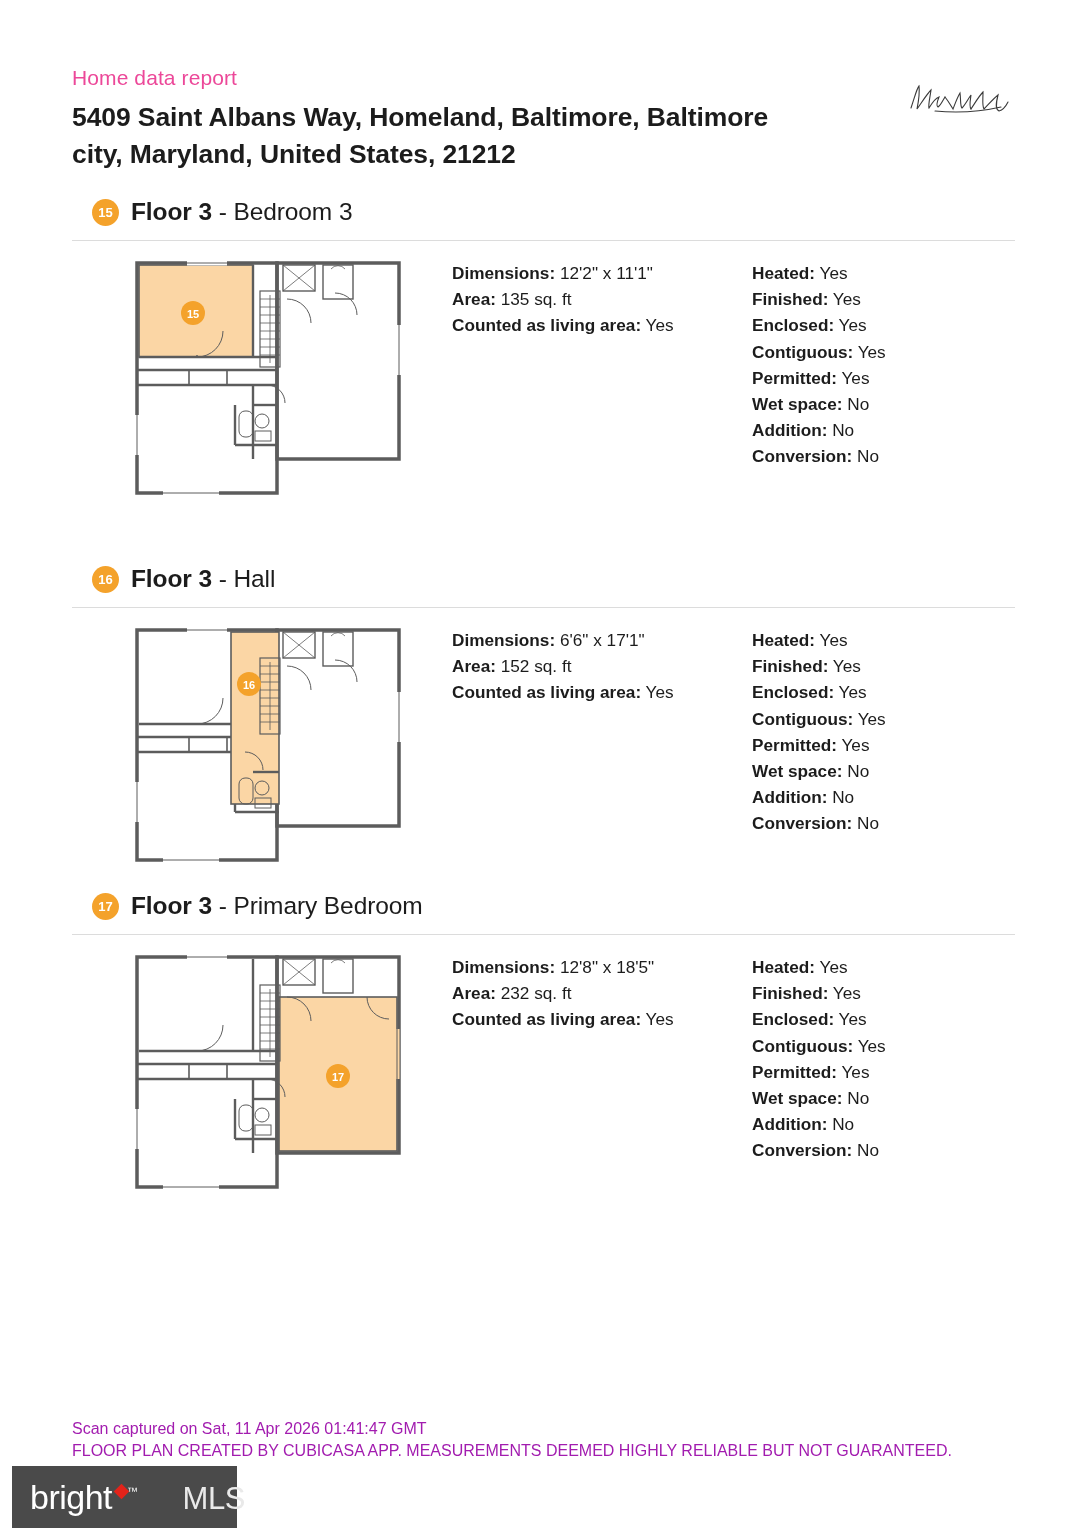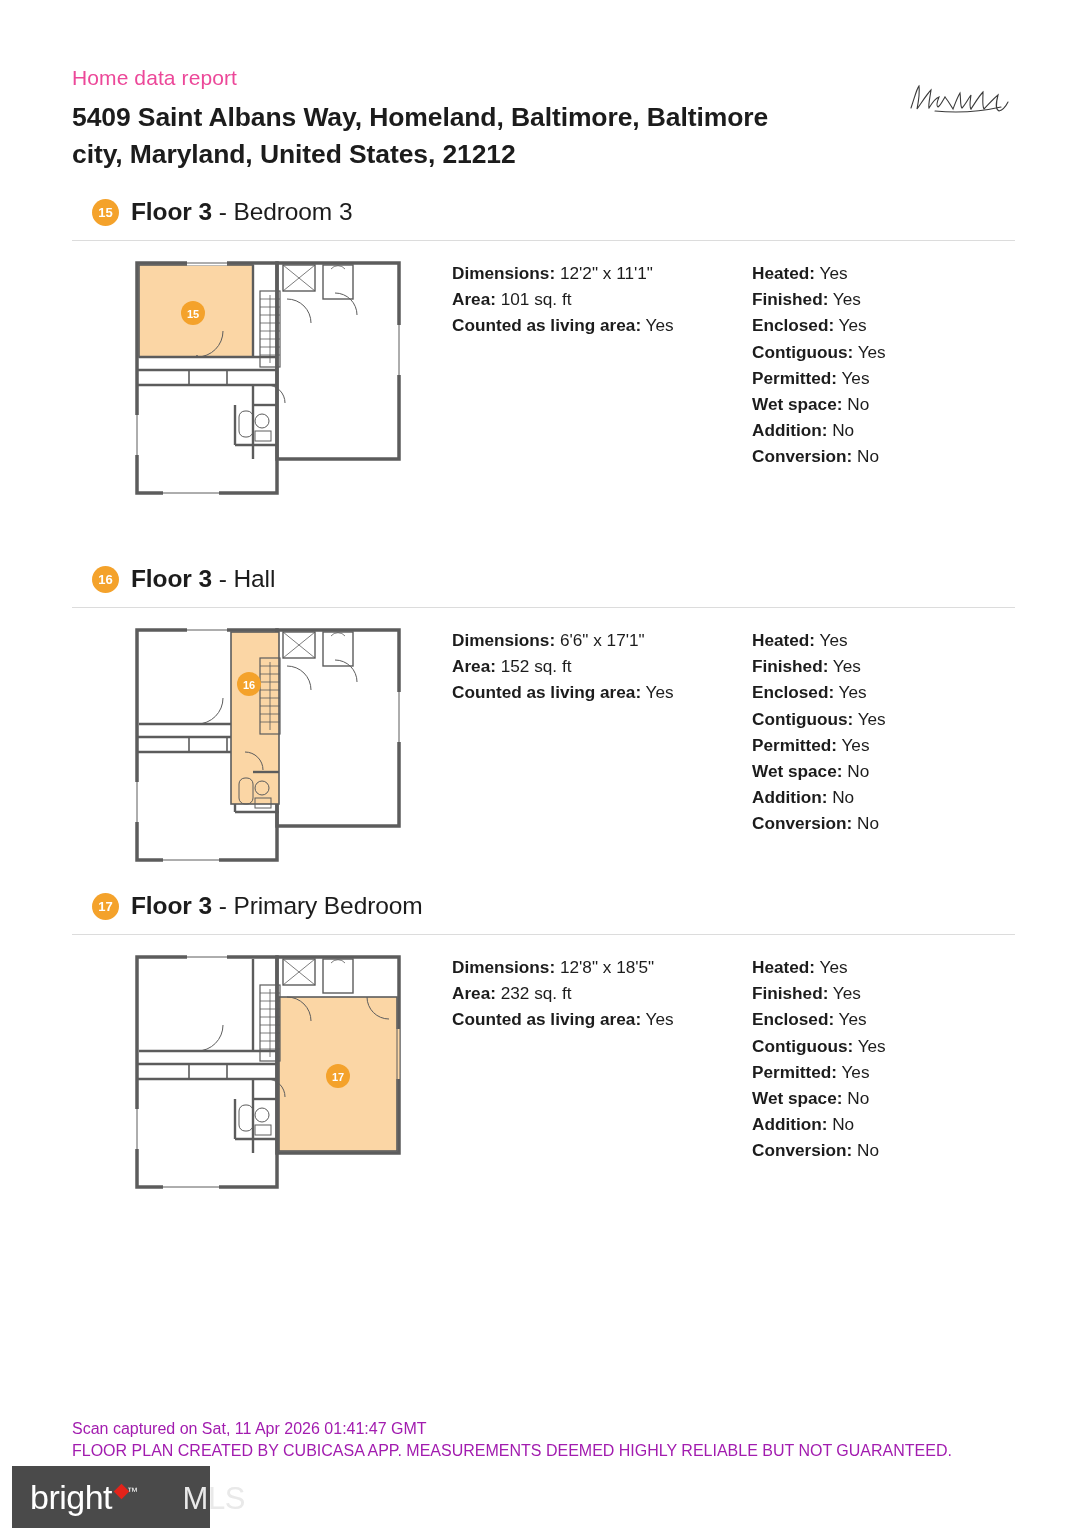--- a/index.html
+++ b/index.html
@@ -104,21 +104,21 @@
     font-size: 16px;
     color: #a21caf;
     line-height: 1.35;
   }
   .footer .cap { }
   .footer .disc { margin-top: 1px; }
   .brand {
     position: absolute;
     left: 12px;
     bottom: 8px;
-    width: 198px;
+    width: 225px;
     height: 62px;
     background: #4a4a4a;
     display: flex;
     align-items: center;
     padding-left: 18px;
   }
   .brand-text {
     color: #ffffff;
     font-size: 34px;
     letter-spacing: -0.5px;
@@ -214,21 +214,21 @@
             <path d="M272 70 V120" stroke="#5c5c5c" stroke-width="1"></path>
             <path d="M60 8 H100" stroke="#ffffff" stroke-width="5"></path>
             <path d="M60 8 H100" stroke="#5c5c5c" stroke-width="1"></path>
           </g>
           <circle cx="66" cy="58" r="12" fill="#f4a22b"></circle>
           <text x="66" y="62.5" font-family="Liberation Sans, sans-serif" font-size="11" font-weight="bold" fill="#ffffff" text-anchor="middle">15</text>
         </svg>
       </div>
       <div class="facts">
         <div><b>Dimensions:</b> <span>12'2" x 11'1"</span></div>
-        <div><b>Area:</b> <span>101 sq. ft</span></div>
+        <div><b>Area:</b> <span>135 sq. ft</span></div>
         <div><b>Counted as living area:</b> <span>Yes</span></div>
       </div>
       <div class="flags">
         <div><b>Heated:</b> <span>Yes</span></div>
         <div><b>Finished:</b> <span>Yes</span></div>
         <div><b>Enclosed:</b> <span>Yes</span></div>
         <div><b>Contiguous:</b> <span>Yes</span></div>
         <div><b>Permitted:</b> <span>Yes</span></div>
         <div><b>Wet space:</b> <span>No</span></div>
         <div><b>Addition:</b> <span>No</span></div>

